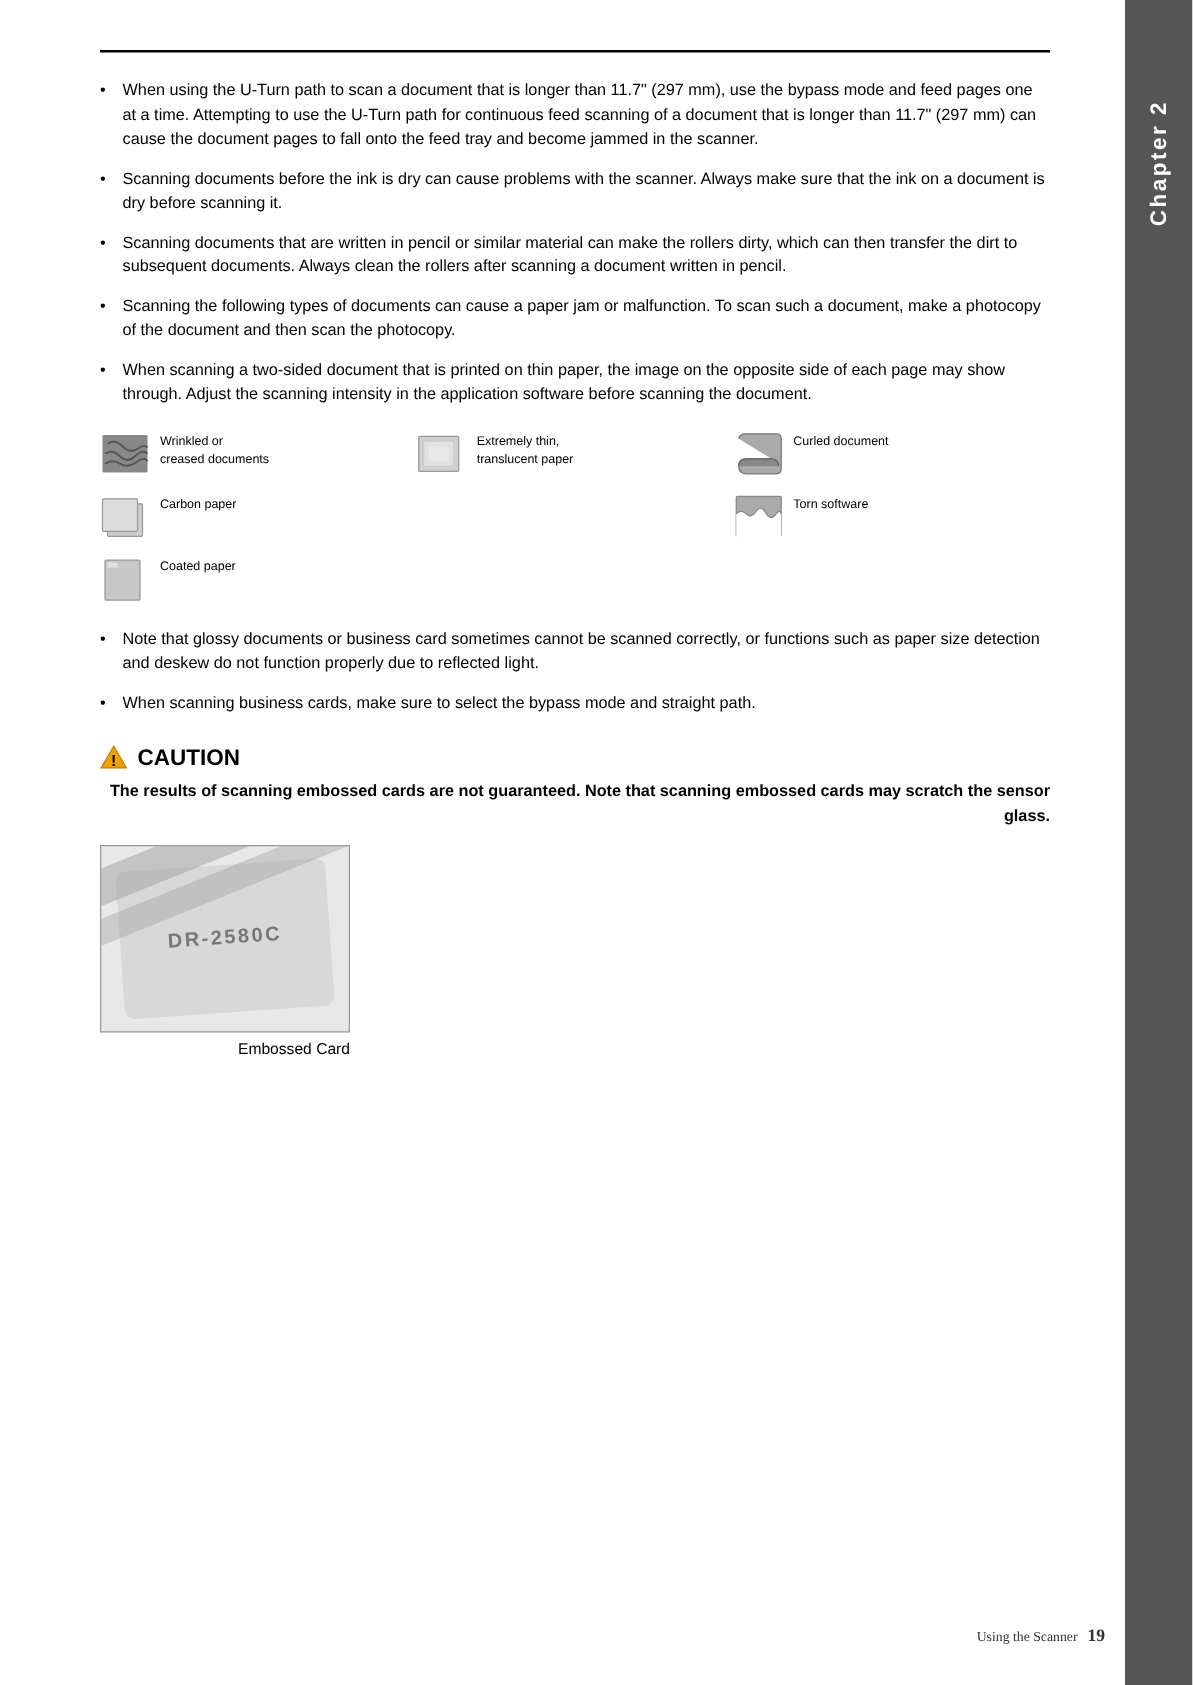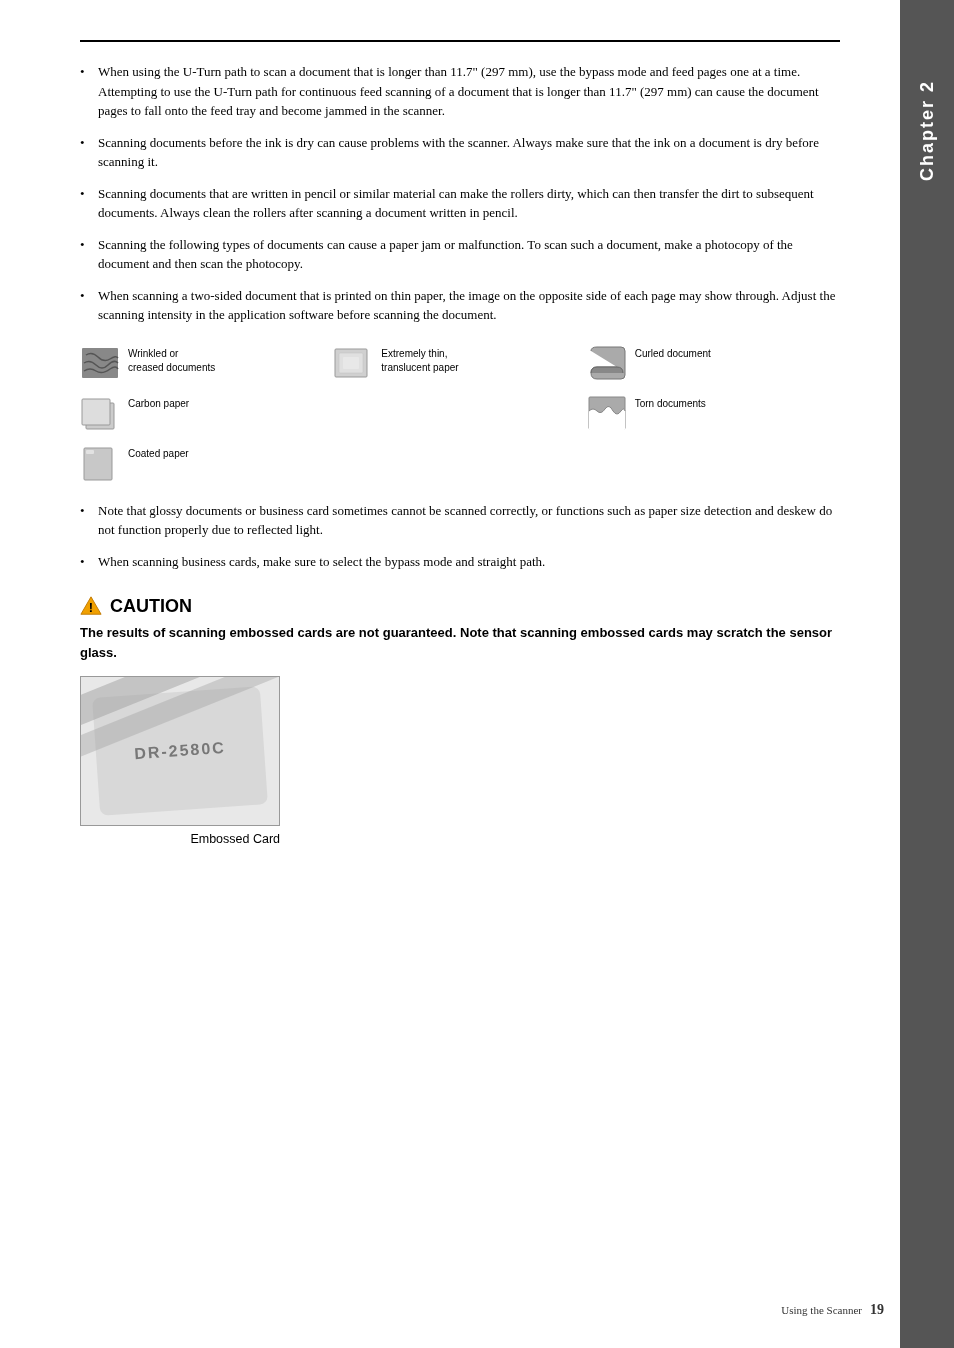--- a/index.html
+++ b/index.html
@@ -56,21 +56,20 @@
       list-style: none;
       padding: 0;
       margin: 0 0 18px 0;
     }
 
     ul.main-list li {
       position: relative;
       padding-left: 18px;
       margin-bottom: 12px;
       line-height: 1.5;
-      font-family: Liberation Serif, serif;
     }
 
     ul.main-list li::before {
       content: '•';
       position: absolute;
       left: 0;
       top: 0;
     }
 
     .doc-grid {
@@ -116,20 +115,21 @@
     .caution-title {
       font-size: 18px;
       font-weight: bold;
     }
 
     .caution-text {
       font-size: 13px;
       font-weight: bold;
       line-height: 1.5;
       margin-bottom: 14px;
+      text-align: right;
     }
 
     .embossed-card-img {
       width: 200px;
       height: 150px;
       border: 1px solid #999;
       position: relative;
       overflow: hidden;
       background: #e8e8e8;
       margin-bottom: 6px;
@@ -247,21 +247,21 @@
       <div class="doc-item">
         <div class="doc-icon">
           <svg width="40" height="40" viewBox="0 0 40 40">
 
             <rect x="2" y="4" width="36" height="32" rx="1" fill="#aaa" stroke="#888" stroke-width="1"></rect>
 
             <path d="M2 18 Q6 14 10 18 Q14 22 18 16 Q22 10 26 18 Q30 24 34 18 Q37 14 38 18 L38 36 Q38 37 37 37 L3 37 Q2 37 2 36 Z" fill="#fff"></path>
             <path d="M2 18 Q6 14 10 18 Q14 22 18 16 Q22 10 26 18 Q30 24 34 18 Q37 14 38 18" stroke="#888" stroke-width="1" fill="none"></path>
           </svg>
         </div>
-        <div class="doc-label">Torn documents</div>
+        <div class="doc-label">Torn software</div>
       </div>
 
       <div class="doc-item">
         <div class="doc-icon">
           <svg width="40" height="40" viewBox="0 0 40 40">
 
             <rect x="4" y="5" width="28" height="32" rx="1" fill="#c8c8c8" stroke="#999" stroke-width="1"></rect>
 
             <rect x="6" y="7" width="8" height="4" rx="1" fill="#e8e8e8" opacity="0.8"></rect>
           </svg>

